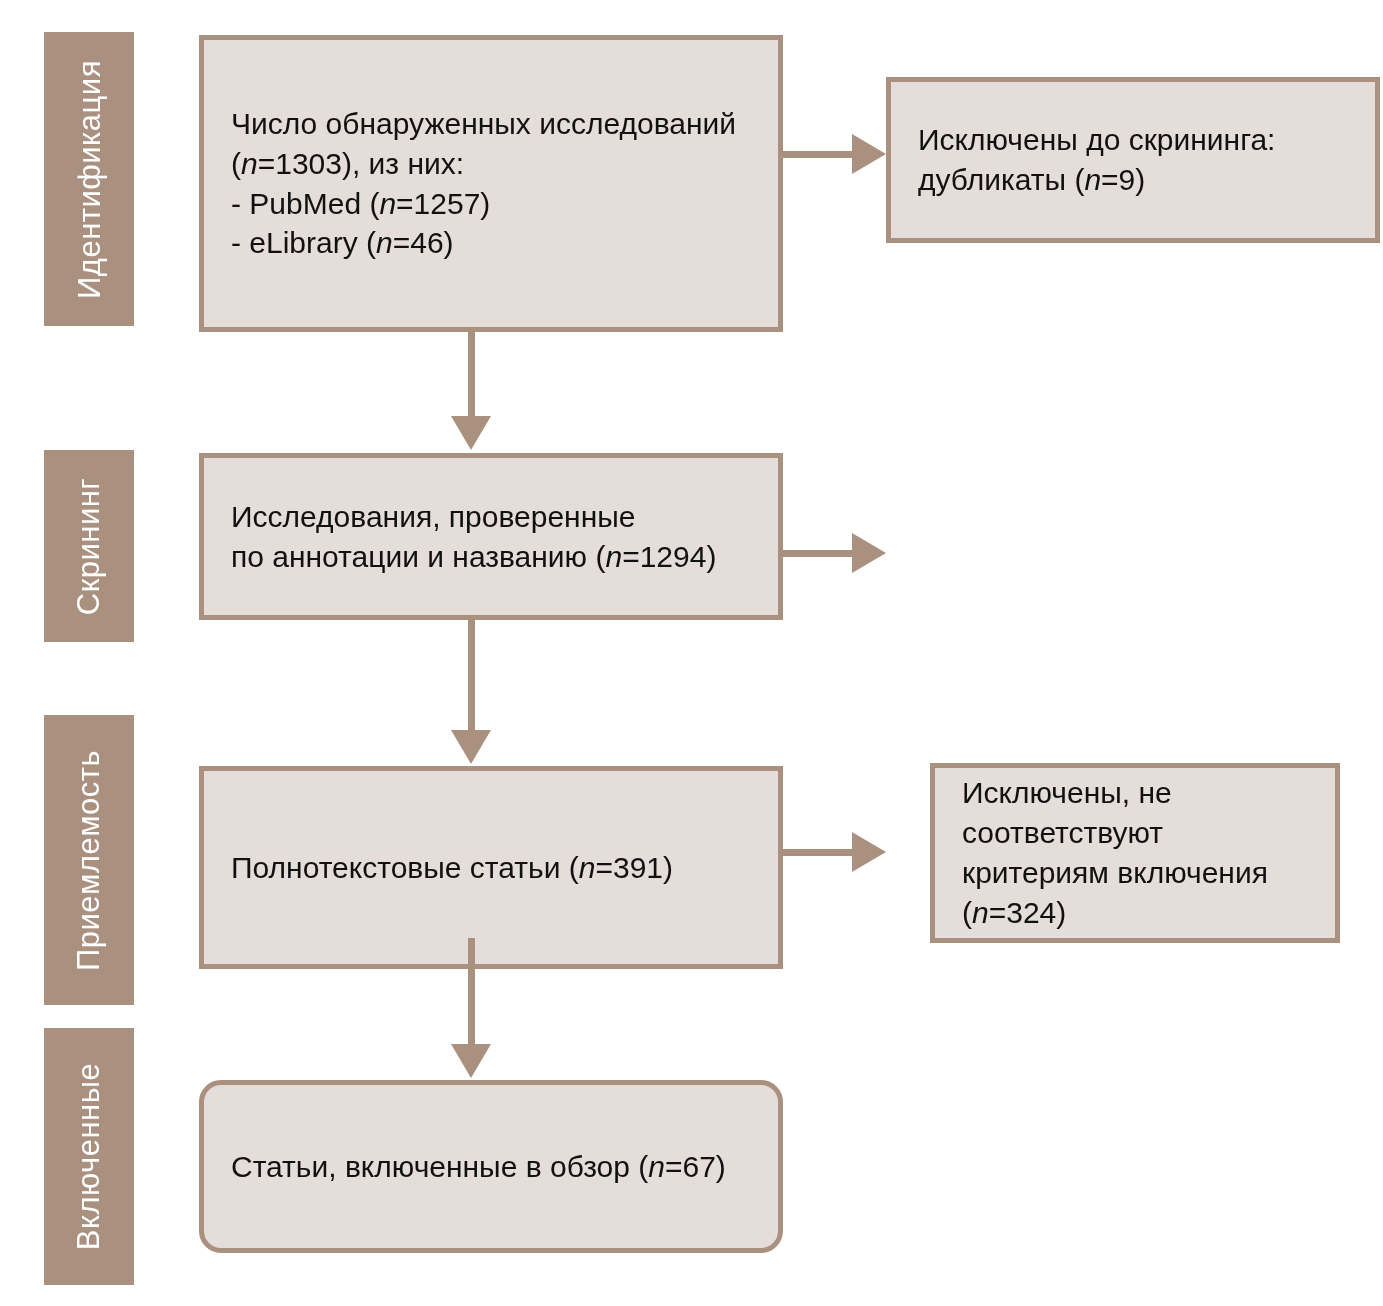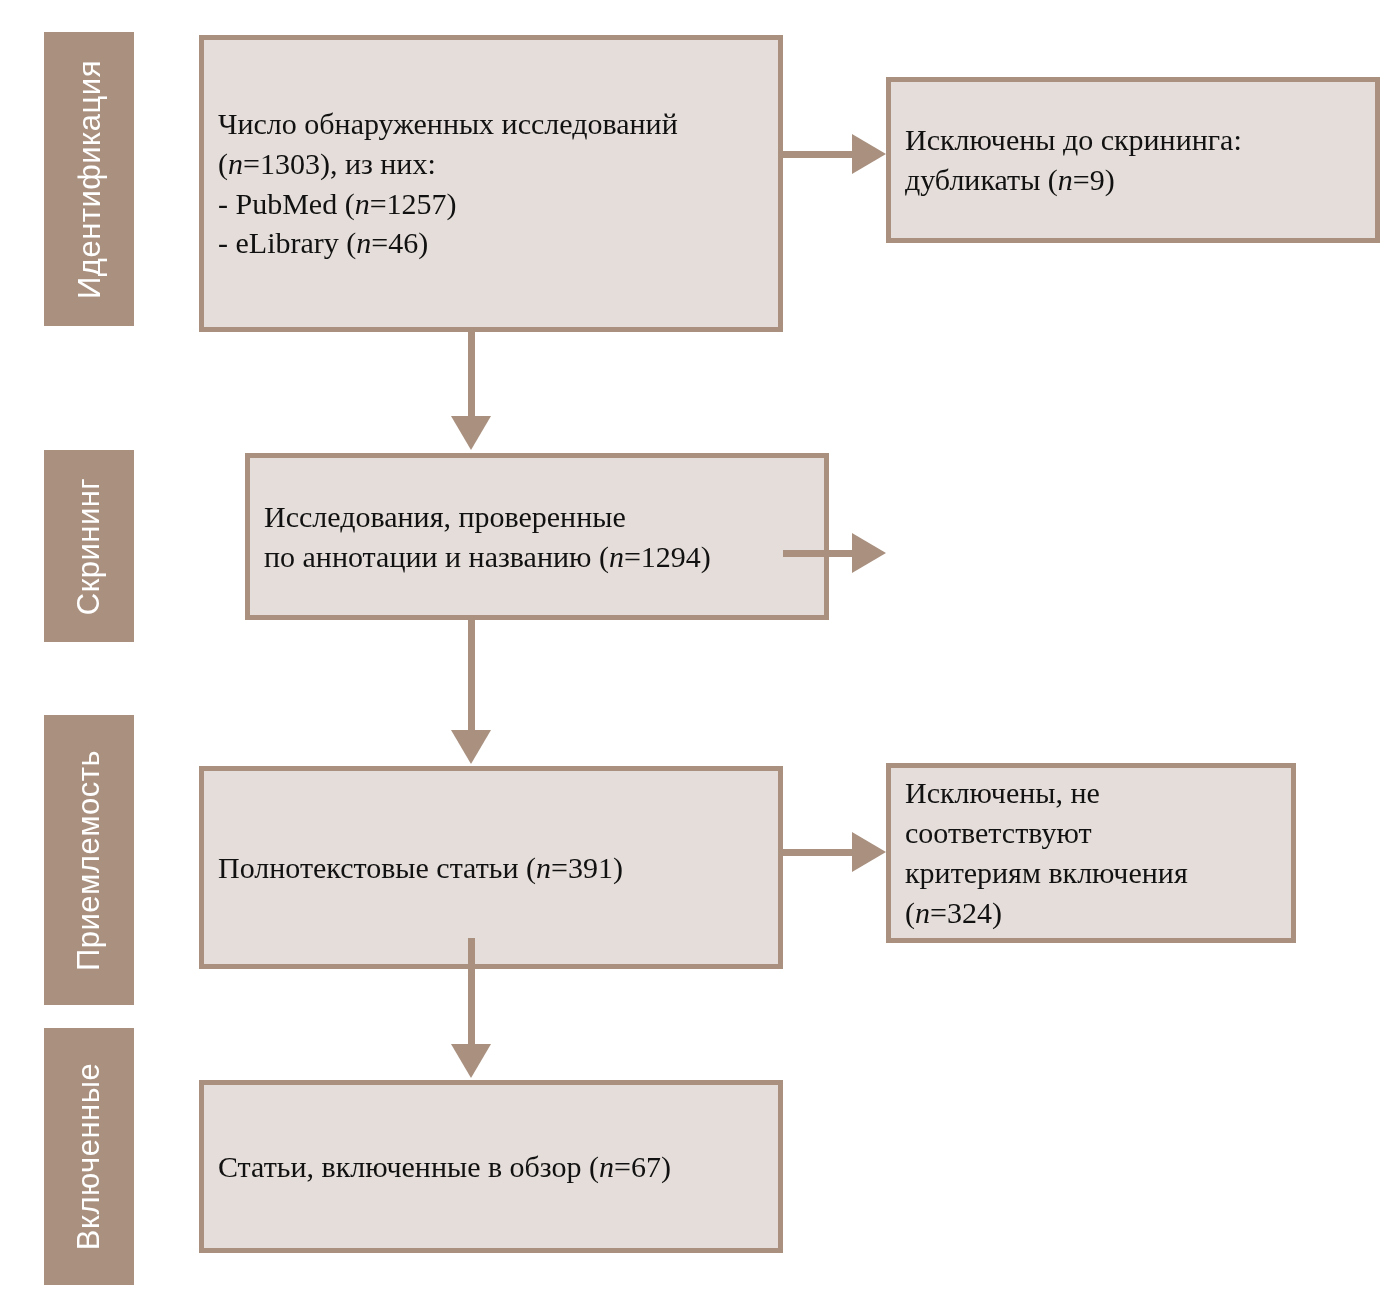--- a/index.html
+++ b/index.html
@@ -41,24 +41,23 @@
     background: #e4ddd9;
     border: 5px solid #a9907f;
     box-sizing: border-box;
     display: flex;
     align-items: center;
   }
   .flow-box .box-text {
     color: #111111;
     font-size: 30px;
     line-height: 1.33;
-    padding: 0 0 0 14px;
+    padding: 0 0 0 27px;
     white-space: pre-line;
     text-align: left;
-    font-family: Liberation Serif, serif;
   }
   .flow-box .box-text i {
     font-style: italic;
   }
 
   
   .conn-v-line {
     position: absolute;
     width: 7px;
     background: #a9907f;
@@ -103,38 +102,38 @@
   </div>
 
   <div class="stage-bar" style="left:44px; top:1028px; width:90px; height:257px;">
     <span class="stage-label">Включенные</span>
   </div>
 
   <div class="flow-box" style="left:199px; top:35px; width:584px; height:297px;">
     <div class="box-text">Число обнаруженных исследований<br>(<i>n</i>=1303), из них:<br>- PubMed (<i>n</i>=1257)<br>- eLibrary (<i>n</i>=46)</div>
   </div>
 
-  <div class="flow-box" style="left:199px; top:453px; width:584px; height:167px;margin-left:46px;">
+  <div class="flow-box" style="left:199px; top:453px; width:584px; height:167px;">
     <div class="box-text">Исследования, проверенные<br>по аннотации и названию (<i>n</i>=1294)</div>
   </div>
 
   <div class="flow-box" style="left:199px; top:766px; width:584px; height:203px;">
     <div class="box-text">Полнотекстовые статьи (<i>n</i>=391)</div>
   </div>
 
-  <div class="flow-box" style="left:199px; top:1080px; width:584px; height:173px;">
+  <div class="flow-box" style="left:199px; top:1080px; width:584px; height:173px;border-radius:22px;">
     <div class="box-text">Статьи, включенные в обзор (<i>n</i>=67)</div>
   </div>
 
   <div class="flow-box" style="left:886px; top:77px; width:494px; height:166px;">
     <div class="box-text">Исключены до скрининга:<br>дубликаты (<i>n</i>=9)</div>
   </div>
 
 
-  <div class="flow-box" style="left:886px; top:763px; width:410px; height:180px;">
+  <div class="flow-box" style="left:930px; top:763px; width:410px; height:180px;">
     <div class="box-text">Исключены, не соответствуют<br>критериям включения<br>(<i>n</i>=324)</div>
   </div>
 
   <div class="conn-v-line" style="left:468px; top:332px; height:86px;"></div>
   <div class="conn-v-head" style="left:451px; top:416px;"></div>
 
   <div class="conn-v-line" style="left:468px; top:620px; height:112px;"></div>
   <div class="conn-v-head" style="left:451px; top:730px;"></div>
 
   <div class="conn-v-line" style="left:468px; top:938px; height:110px;"></div>

